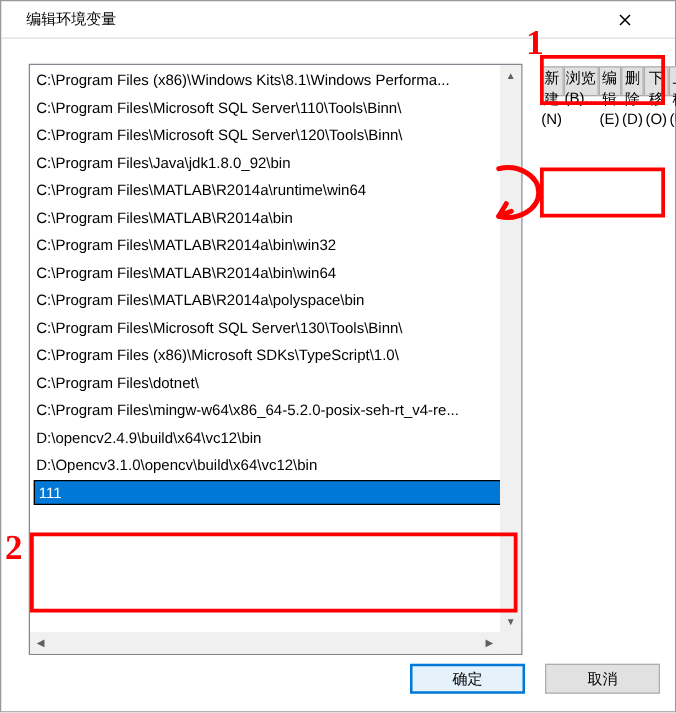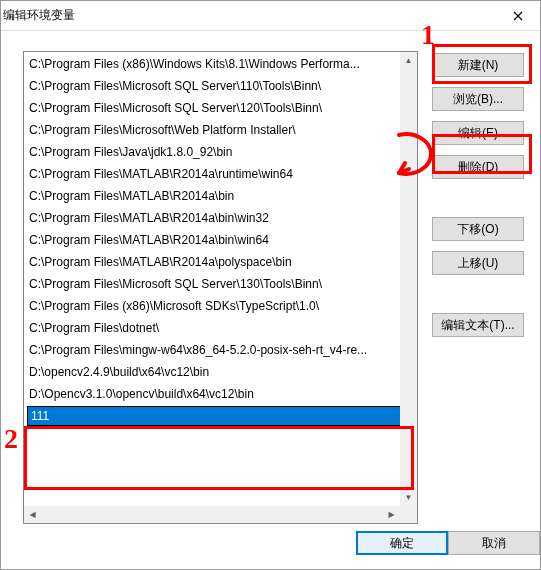--- a/index.html
+++ b/index.html
@@ -16,21 +16,21 @@
     background: #fff;
     border: 1px solid #999;
     width: 541px;
     height: 570px;
     position: relative;
   }
   .titlebar {
     height: 30px;
     display: flex;
     align-items: center;
-    padding: 0 2px;
+    padding: 0 20px;
     border-bottom: 1px solid #ddd;
   }
   .titlebar .title {
     flex: 1;
     font-size: 12px;
   }
   .close-btn {
     width: 40px;
     height: 28px;
     display: flex;
@@ -110,39 +110,39 @@
     width: 17px;
     height: 17px;
     background: #f0f0f0;
   }
   .btn-col {
     position: absolute;
     right: 16px;
     top: 52px;
     width: 92px;
     display: flex;
-    flex-direction: column;
+    flex-direction: row;
   }
   .win-btn {
     height: 24px;
     margin-bottom: 10px;
     background: #e1e1e1;
     border: 1px solid #adadad;
     font-size: 12px;
     font-family: inherit;
     cursor: pointer;
     padding: 0;
   }
   .gap-sm { height: 28px; }
   .footer {
     position: absolute;
-    right: 0;
+    right: 12px;
     bottom: 14px;
     display: flex;
-    gap: 0;
+    gap: 16px;
     font-family: Liberation Serif, serif;
   }
   .footer .win-btn { width: 92px; margin-bottom: 0; }
   .ok-btn { border: 2px solid #0078d7; background: #e5f1fb; height: 24px; }
   
   .anno-box-new {
     position: absolute;
     left: 431px;
     top: 43px;
     width: 100px;
@@ -190,21 +190,20 @@
           <path d="M1 1 L9 9 M9 1 L1 9" stroke="#000" stroke-width="1.2" fill="none"></path>
         </svg>
     </div>
   </div>
 
   <div class="list-container">
     <div class="list-inner" id="list-inner">
         <div class="list-item">C:\Program Files (x86)\Windows Kits\8.1\Windows Performa...</div>
         <div class="list-item">C:\Program Files\Microsoft SQL Server\110\Tools\Binn\</div>
         <div class="list-item">C:\Program Files\Microsoft SQL Server\120\Tools\Binn\</div>
-        <div class="list-item">C:\Program Files\Microsoft\Web Platform Installer\</div>
         <div class="list-item">C:\Program Files\Java\jdk1.8.0_92\bin</div>
         <div class="list-item">C:\Program Files\MATLAB\R2014a\runtime\win64</div>
         <div class="list-item">C:\Program Files\MATLAB\R2014a\bin</div>
         <div class="list-item">C:\Program Files\MATLAB\R2014a\bin\win32</div>
         <div class="list-item">C:\Program Files\MATLAB\R2014a\bin\win64</div>
         <div class="list-item">C:\Program Files\MATLAB\R2014a\polyspace\bin</div>
         <div class="list-item">C:\Program Files\Microsoft SQL Server\130\Tools\Binn\</div>
         <div class="list-item">C:\Program Files (x86)\Microsoft SDKs\TypeScript\1.0\</div>
         <div class="list-item">C:\Program Files\dotnet\</div>
         <div class="list-item">C:\Program Files\mingw-w64\x86_64-5.2.0-posix-seh-rt_v4-re...</div>

